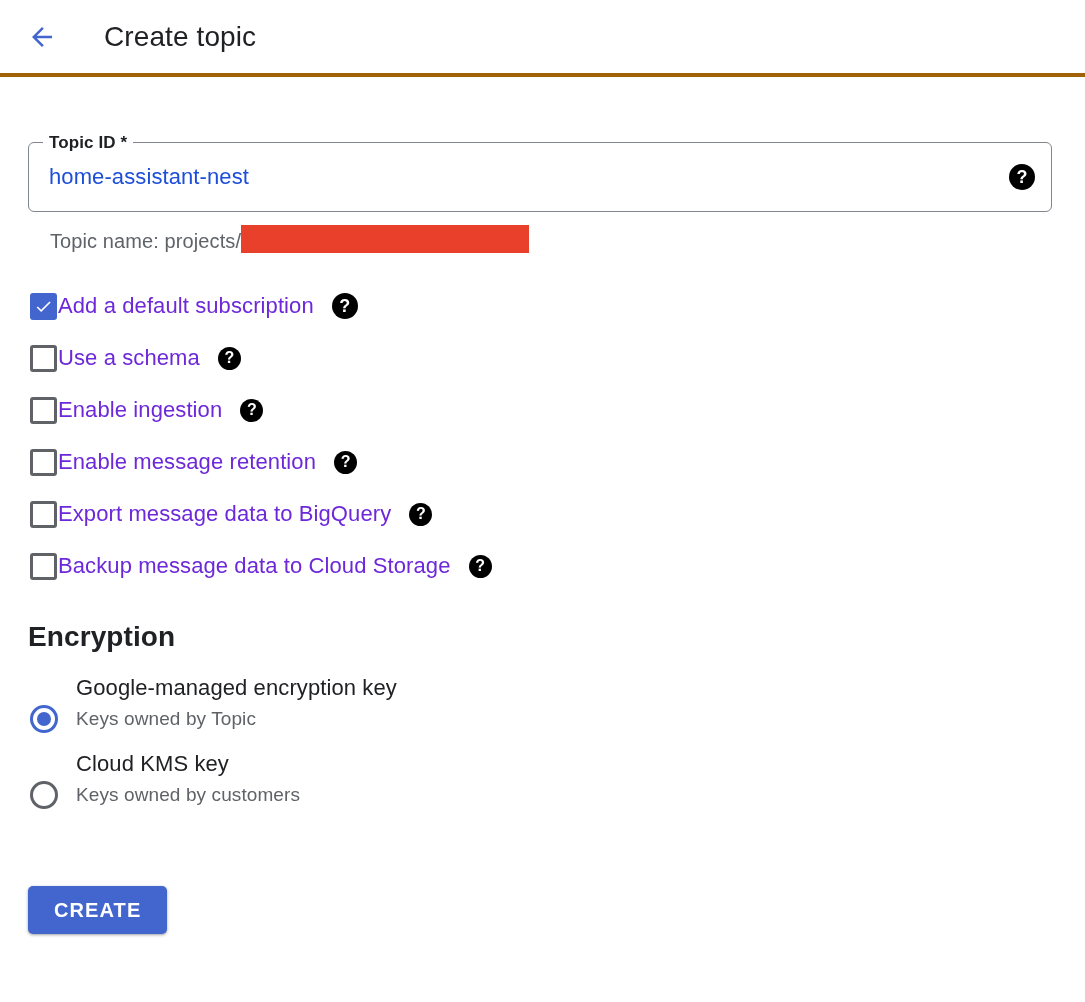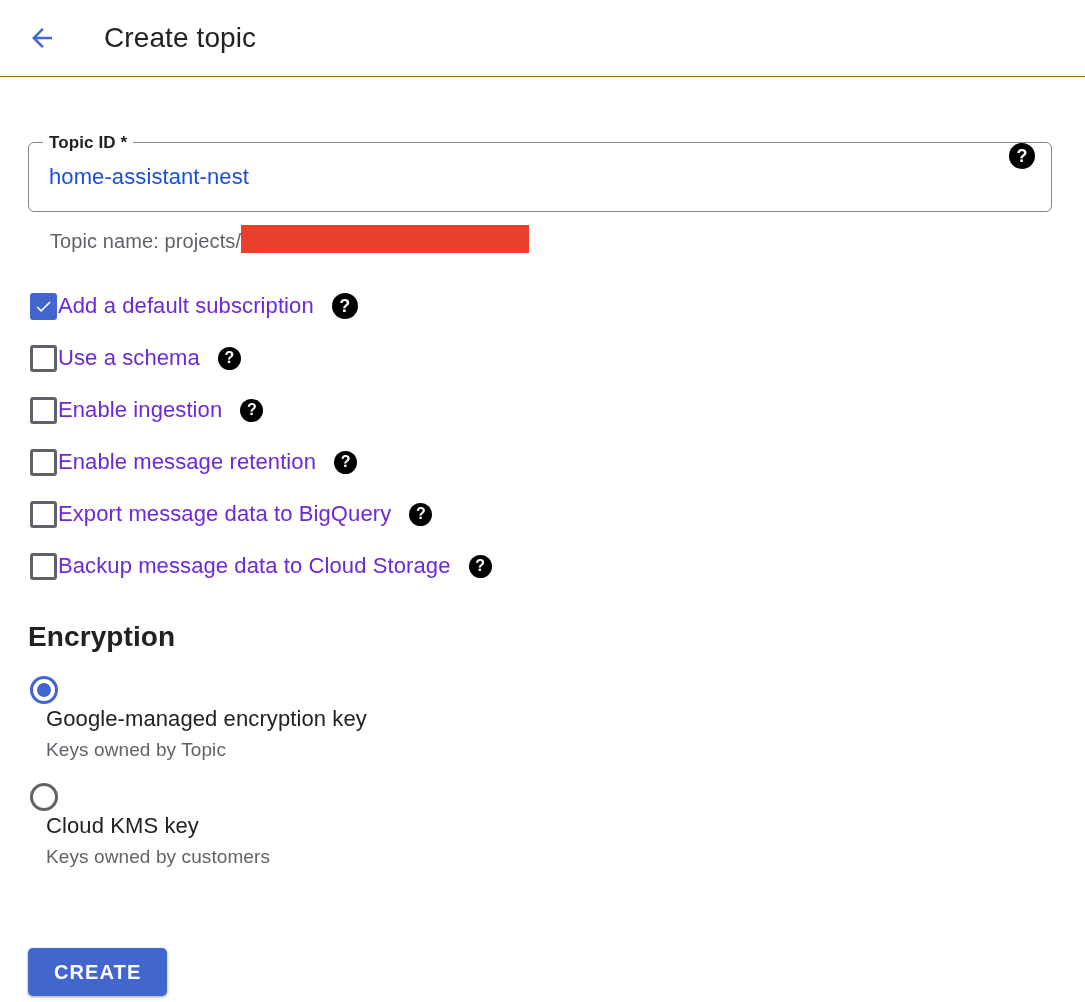--- a/index.html
+++ b/index.html
@@ -16,21 +16,21 @@
     overflow: hidden;
     position: relative;
   }
 
   
   .header {
     height: 77px;
     display: flex;
     align-items: center;
     padding-left: 18px;
-    border-bottom: 1px solid #a16207;
+    border-bottom: 4px solid #a16207;
   }
   .back-btn {
     width: 48px;
     height: 48px;
     display: flex;
     align-items: center;
     justify-content: center;
     border: none;
     background: transparent;
     border-radius: 50%;
@@ -61,20 +61,21 @@
     margin: 65px 0 0 28px;
     width: 1024px;
   }
   .textfield {
     position: relative;
     height: 70px;
     border: 1px solid #80868b;
     border-radius: 6px;
     background: #fff;
     display: flex;
+    align-items: center;
     padding: 0 16px 0 20px;
   }
   .tf-legend {
     position: absolute;
     top: -9px;
     left: 14px;
     background: #ffffff;
     padding: 0 6px;
     font-size: 17px;
     font-weight: 700;
@@ -177,24 +178,23 @@
   .section-title {
     margin: 29px 0 0 28px;
     font-size: 28px;
     font-weight: 700;
     color: #202124;
     letter-spacing: 0.1px;
   }
   .radio-group { margin: 20px 0 0 28px; }
   .radio-row {
     display: flex;
-    align-items: flex-start;
+    align-items: flex-end;
     cursor: pointer;
     margin-bottom: 16px;
-    flex-direction: column;
   }
   .radio-row:last-child { margin-bottom: 0; }
   .rb {
     width: 28px;
     height: 28px;
     border-radius: 50%;
     flex: 0 0 auto;
     margin: 3px 0 0 2px;
     display: inline-flex;
     align-items: center;

